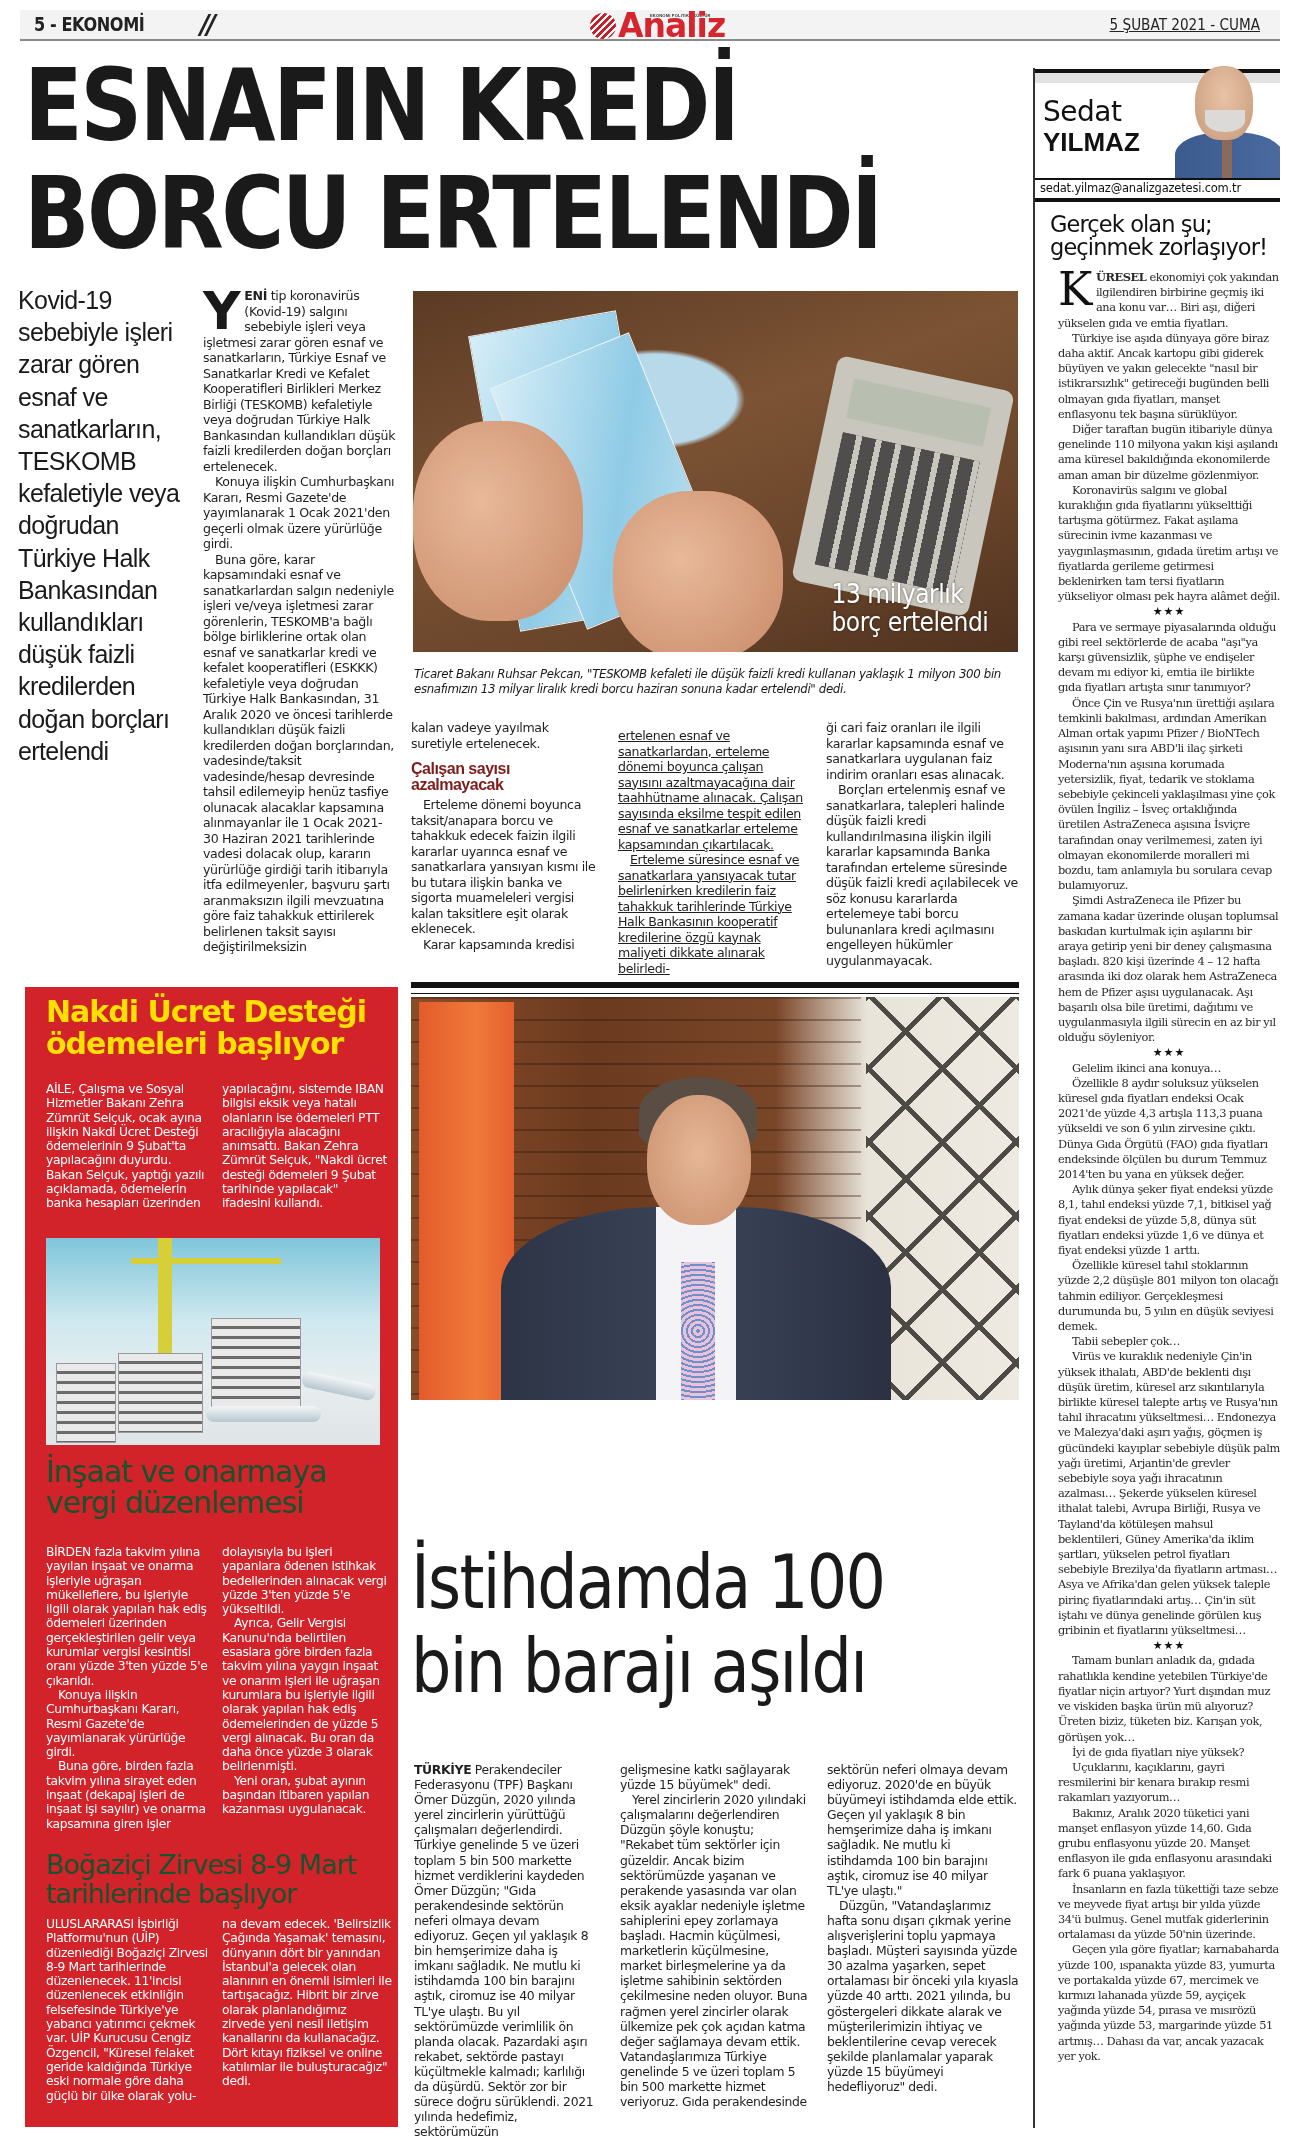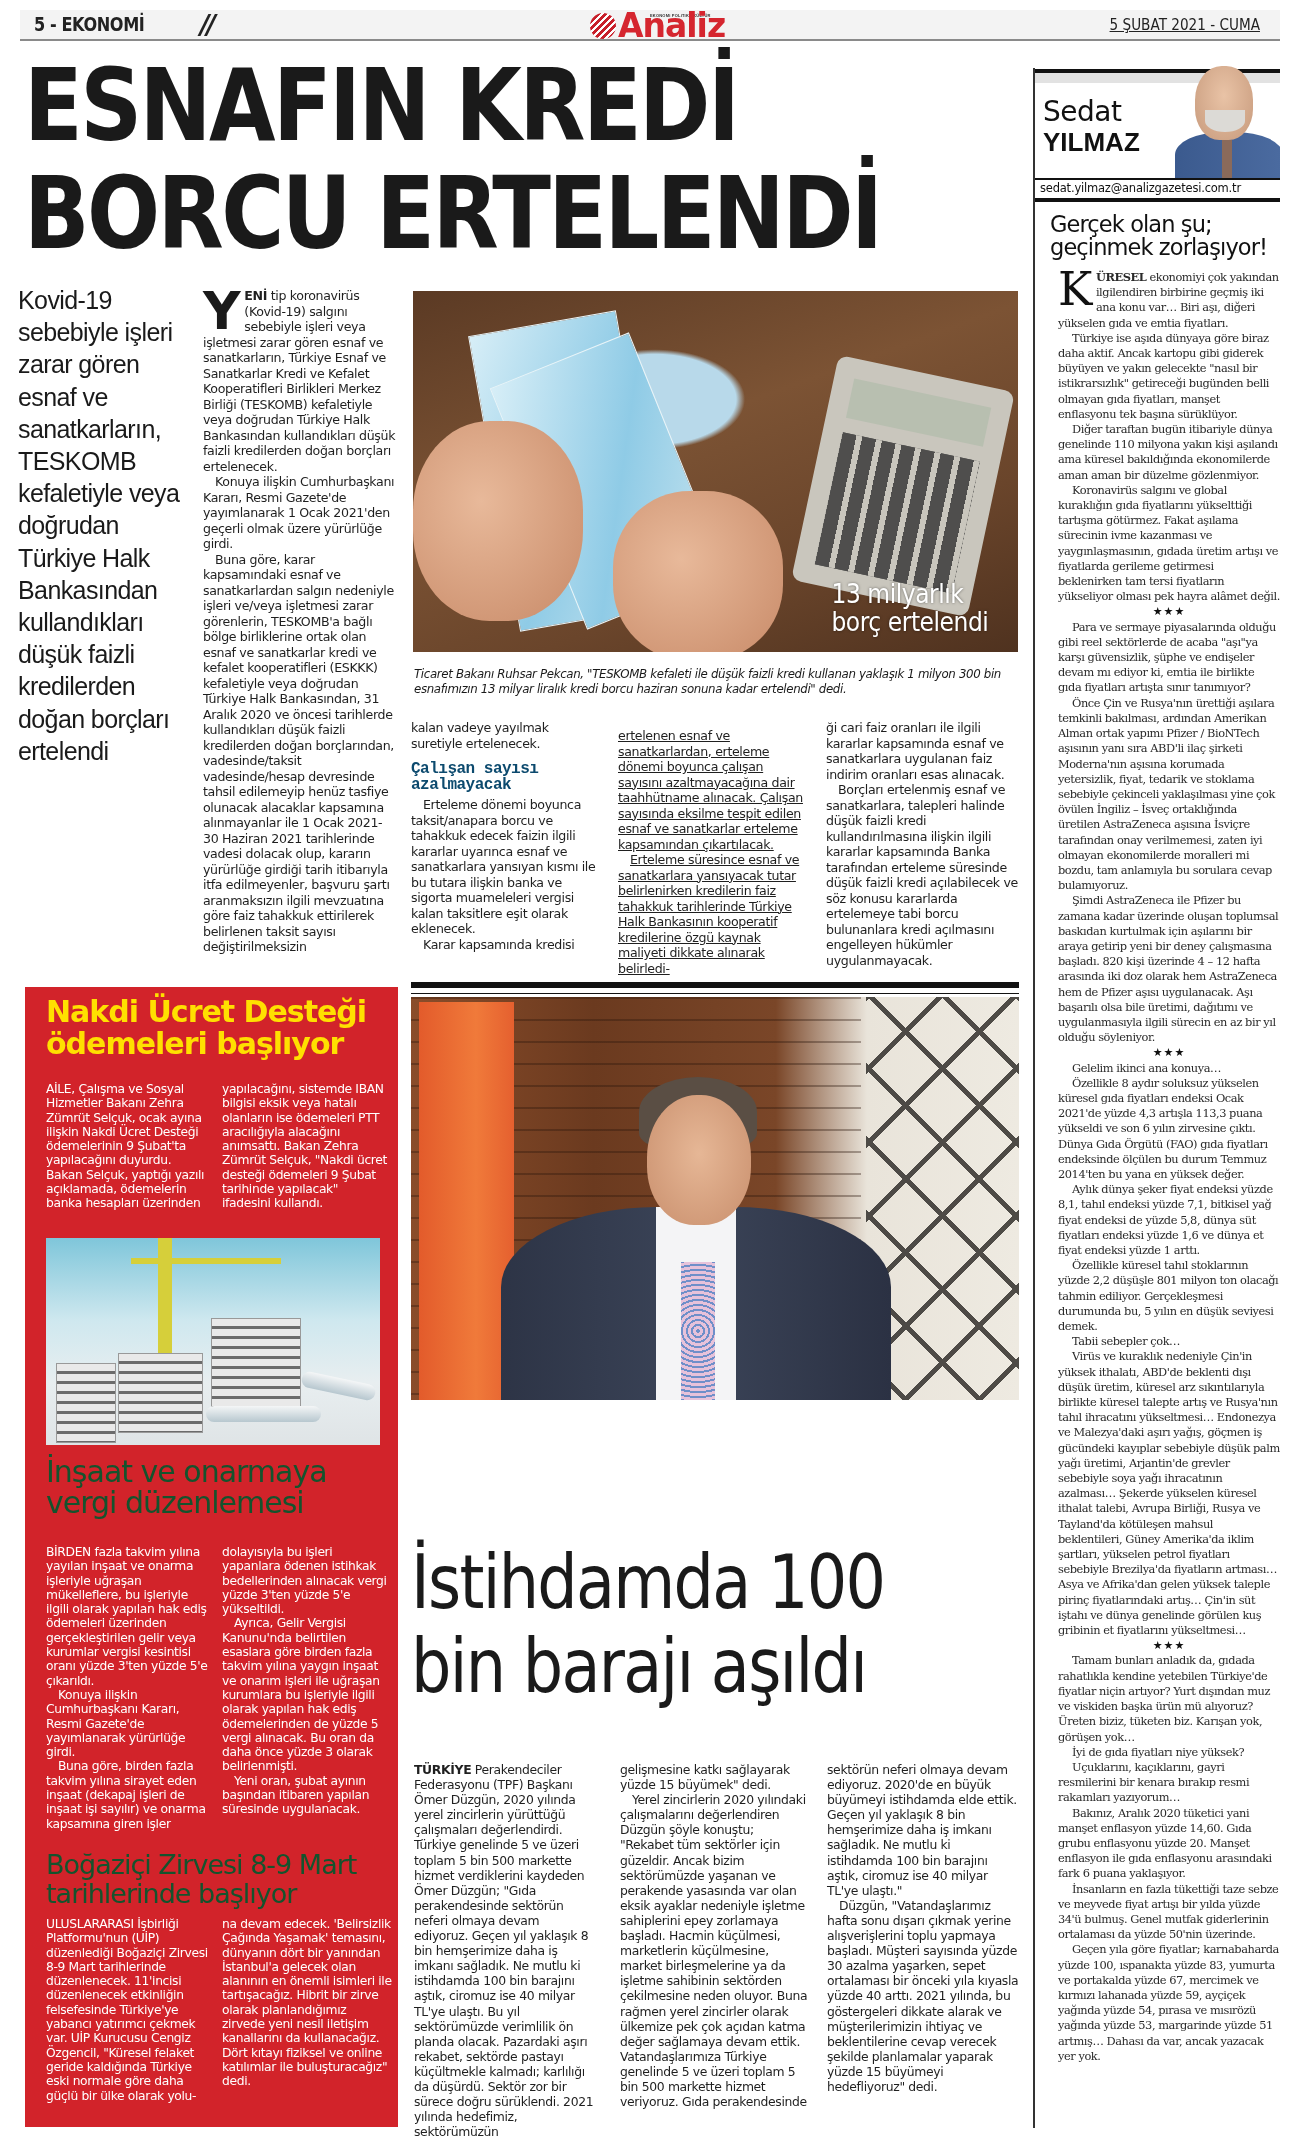--- a/index.html
+++ b/index.html
@@ -27,21 +27,21 @@
   .bodytext p { text-indent: 12px; }
   .bodytext p.noind { text-indent: 0; }
   .dropcap { float: left; font-family: "DejaVu Sans", sans-serif; font-size: 52px; line-height: 42px; margin: 2px 4px 0 0; font-weight: bold; color: #1a1a1a; }
   .lead-bold { font-weight: bold; }
 
   .col1 { left: 203px; top: 288px; width: 193px; }
   .col2 { left: 411px; top: 720px; width: 187px; }
   .col3 { left: 618px; top: 728px; width: 187px; text-decoration: underline; }
   .col4 { left: 826px; top: 720px; width: 195px; }
 
-  .subhead-red { color: #0c4a6e; font-family: Liberation Mono, monospace; font-weight: bold; font-size: 16px; line-height: 16px; margin: 10px 0 4px 0; letter-spacing: -0.5px; }
+  .subhead-red { color: #7f1d1d; font-family: Liberation Sans, sans-serif; font-weight: bold; font-size: 16px; line-height: 16px; margin: 10px 0 4px 0; letter-spacing: -0.5px; }
 
   
   .photo-money { left: 413px; top: 291px; width: 605px; height: 361px; overflow: hidden;
     background:
       radial-gradient(ellipse 120px 90px at 82% 62%, #9b9a95 0 60%, transparent 62%),
       radial-gradient(ellipse 180px 100px at 40% 30%, #b8d9ea 0 45%, transparent 50%),
       linear-gradient(160deg, #5b3a24 0%, #7c5334 40%, #6a452b 70%, #4f321f 100%); padding-left: 48px; }
   .bill { background: linear-gradient(120deg,#d7eef7,#8fcbe6 55%,#c7e4ef); border: 1px solid #e8f4f8; transform: rotate(-10deg); }
   .hand { background: radial-gradient(ellipse at 40% 40%, #e8b99a, #c88a68); border-radius: 45%; }
   .calc { background: #c9c6bd; border-radius: 10px; transform: rotate(12deg); }
@@ -198,21 +198,21 @@
 
 <div class="abs red-title-w rt2">İnşaat ve onarmaya vergi düzenlemesi</div>
 <div class="abs red-body rb3">
   <p class="noind">BİRDEN fazla takvim yılına yayılan inşaat ve onarma işleriyle uğraşan mükelleflere, bu işleriyle ilgili olarak yapılan hak ediş ödemeleri üzerinden gerçekleştirilen gelir veya kurumlar vergisi kesintisi oranı yüzde 3'ten yüzde 5'e çıkarıldı.</p>
   <p>Konuya ilişkin Cumhurbaşkanı Kararı, Resmi Gazete'de yayımlanarak yürürlüğe girdi.</p>
   <p>Buna göre, birden fazla takvim yılına sirayet eden inşaat (dekapaj işleri de inşaat işi sayılır) ve onarma kapsamına giren işler</p>
 </div>
 <div class="abs red-body rb4">
   <p class="noind">dolayısıyla bu işleri yapanlara ödenen istihkak bedellerinden alınacak vergi yüzde 3'ten yüzde 5'e yükseltildi.</p>
   <p>Ayrıca, Gelir Vergisi Kanunu'nda belirtilen esaslara göre birden fazla takvim yılına yaygın inşaat ve onarım işleri ile uğraşan kurumlara bu işleriyle ilgili olarak yapılan hak ediş ödemelerinden de yüzde 5 vergi alınacak. Bu oran da daha önce yüzde 3 olarak belirlenmişti.</p>
-  <p>Yeni oran, şubat ayının başından itibaren yapılan süresinde uygulanacak.</p>
+  <p>Yeni oran, şubat ayının başından itibaren yapılan kazanması uygulanacak.</p>
 </div>
 
 <div class="abs red-title-w rt3">Boğaziçi Zirvesi 8-9 Mart tarihlerinde başlıyor</div>
 <div class="abs red-body rb5">
     <p class="noind">ULUSLARARASI İşbirliği Platformu'nun (UİP) düzenlediği Boğaziçi Zirvesi 8-9 Mart tarihlerinde düzenlenecek. 11'incisi düzenlenecek etkinliğin felsefesinde Türkiye'ye yabancı yatırımcı çekmek var. UİP Kurucusu Cengiz Özgencil, "Küresel felaket geride kaldığında Türkiye eski normale göre daha güçlü bir ülke olarak yolu-</p>
   </div>
 <div class="abs red-body rb6">
     <p class="noind">na devam edecek. 'Belirsizlik Çağında Yaşamak' temasını, dünyanın dört bir yanından İstanbul'a gelecek olan alanının en önemli isimleri ile tartışacağız. Hibrit bir zirve olarak planlandığımız zirvede yeni nesil iletişim kanallarını da kullanacağız. Dört kıtayı fiziksel ve online katılımlar ile buluşturacağız" dedi.</p>
   </div>
 

